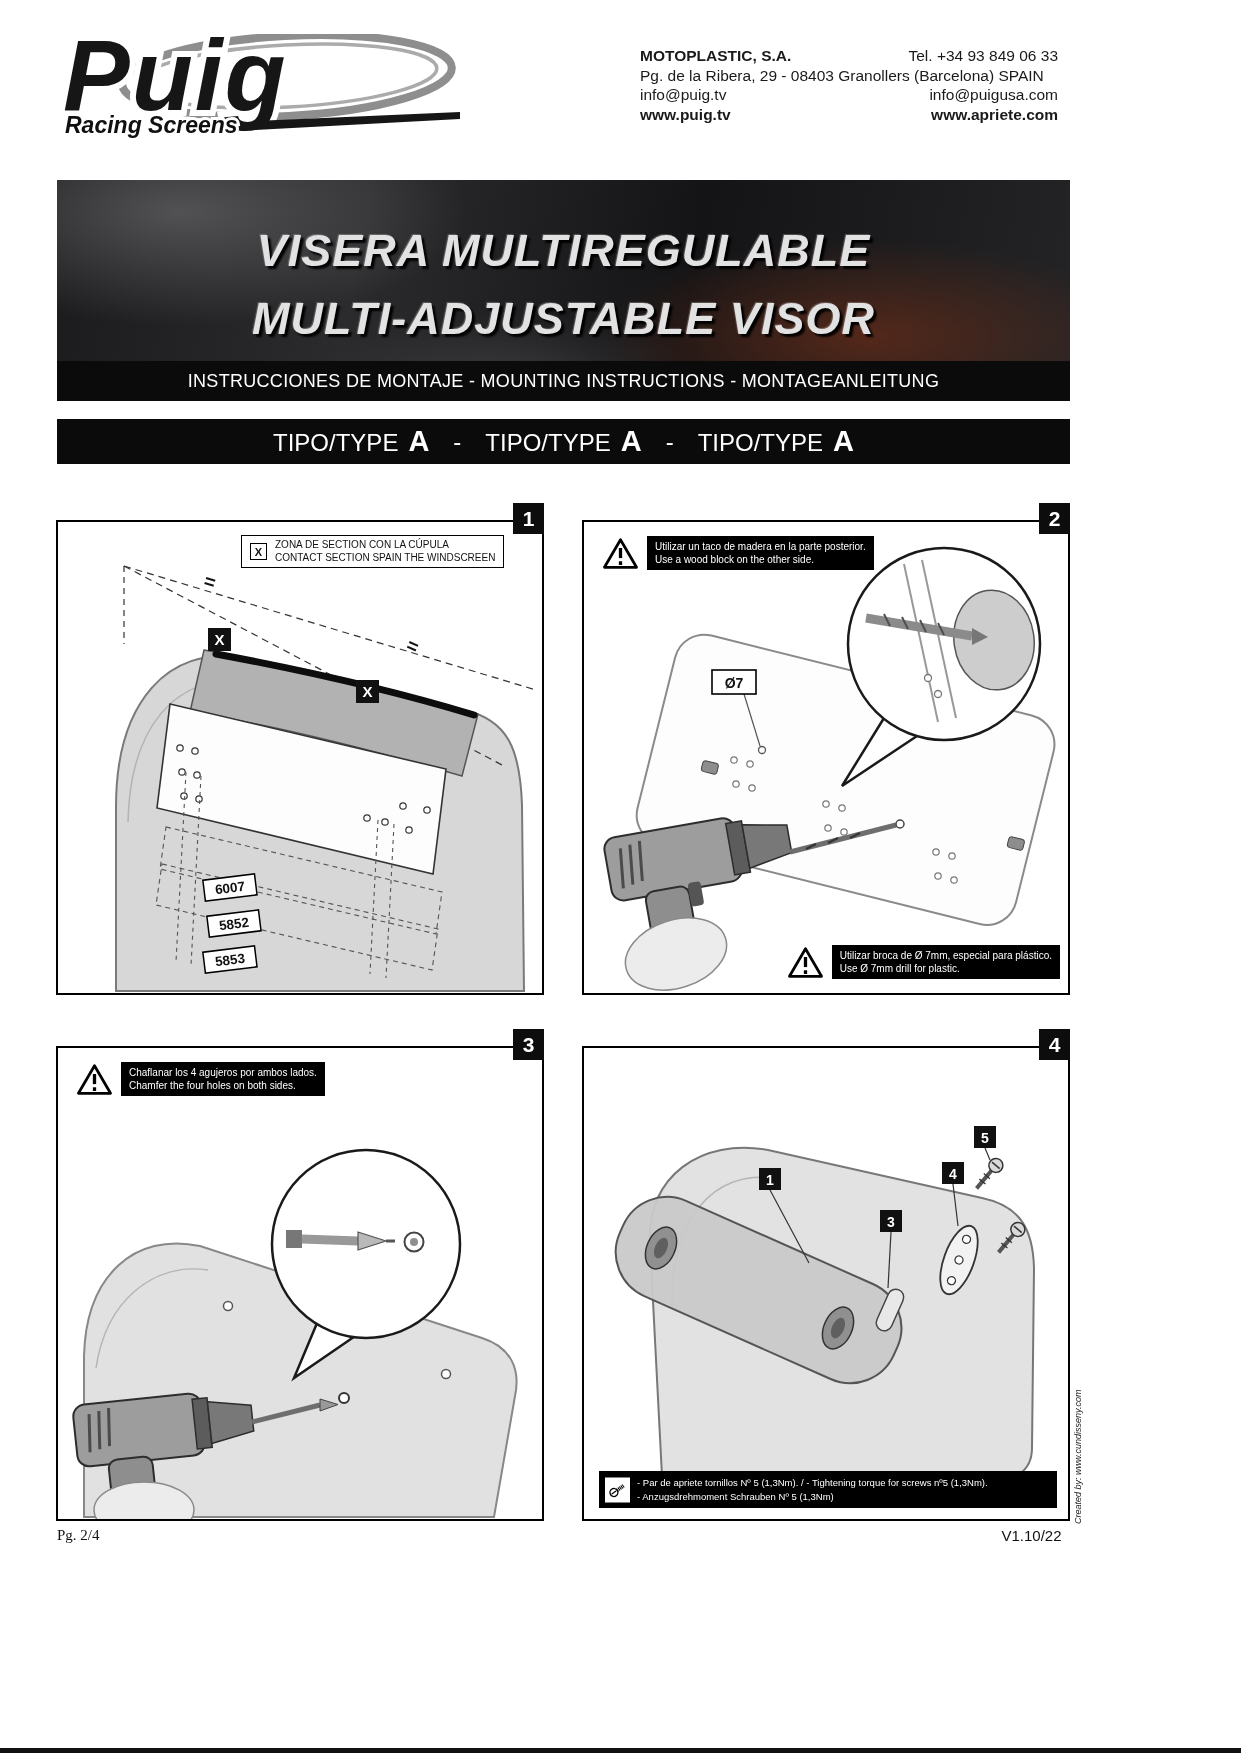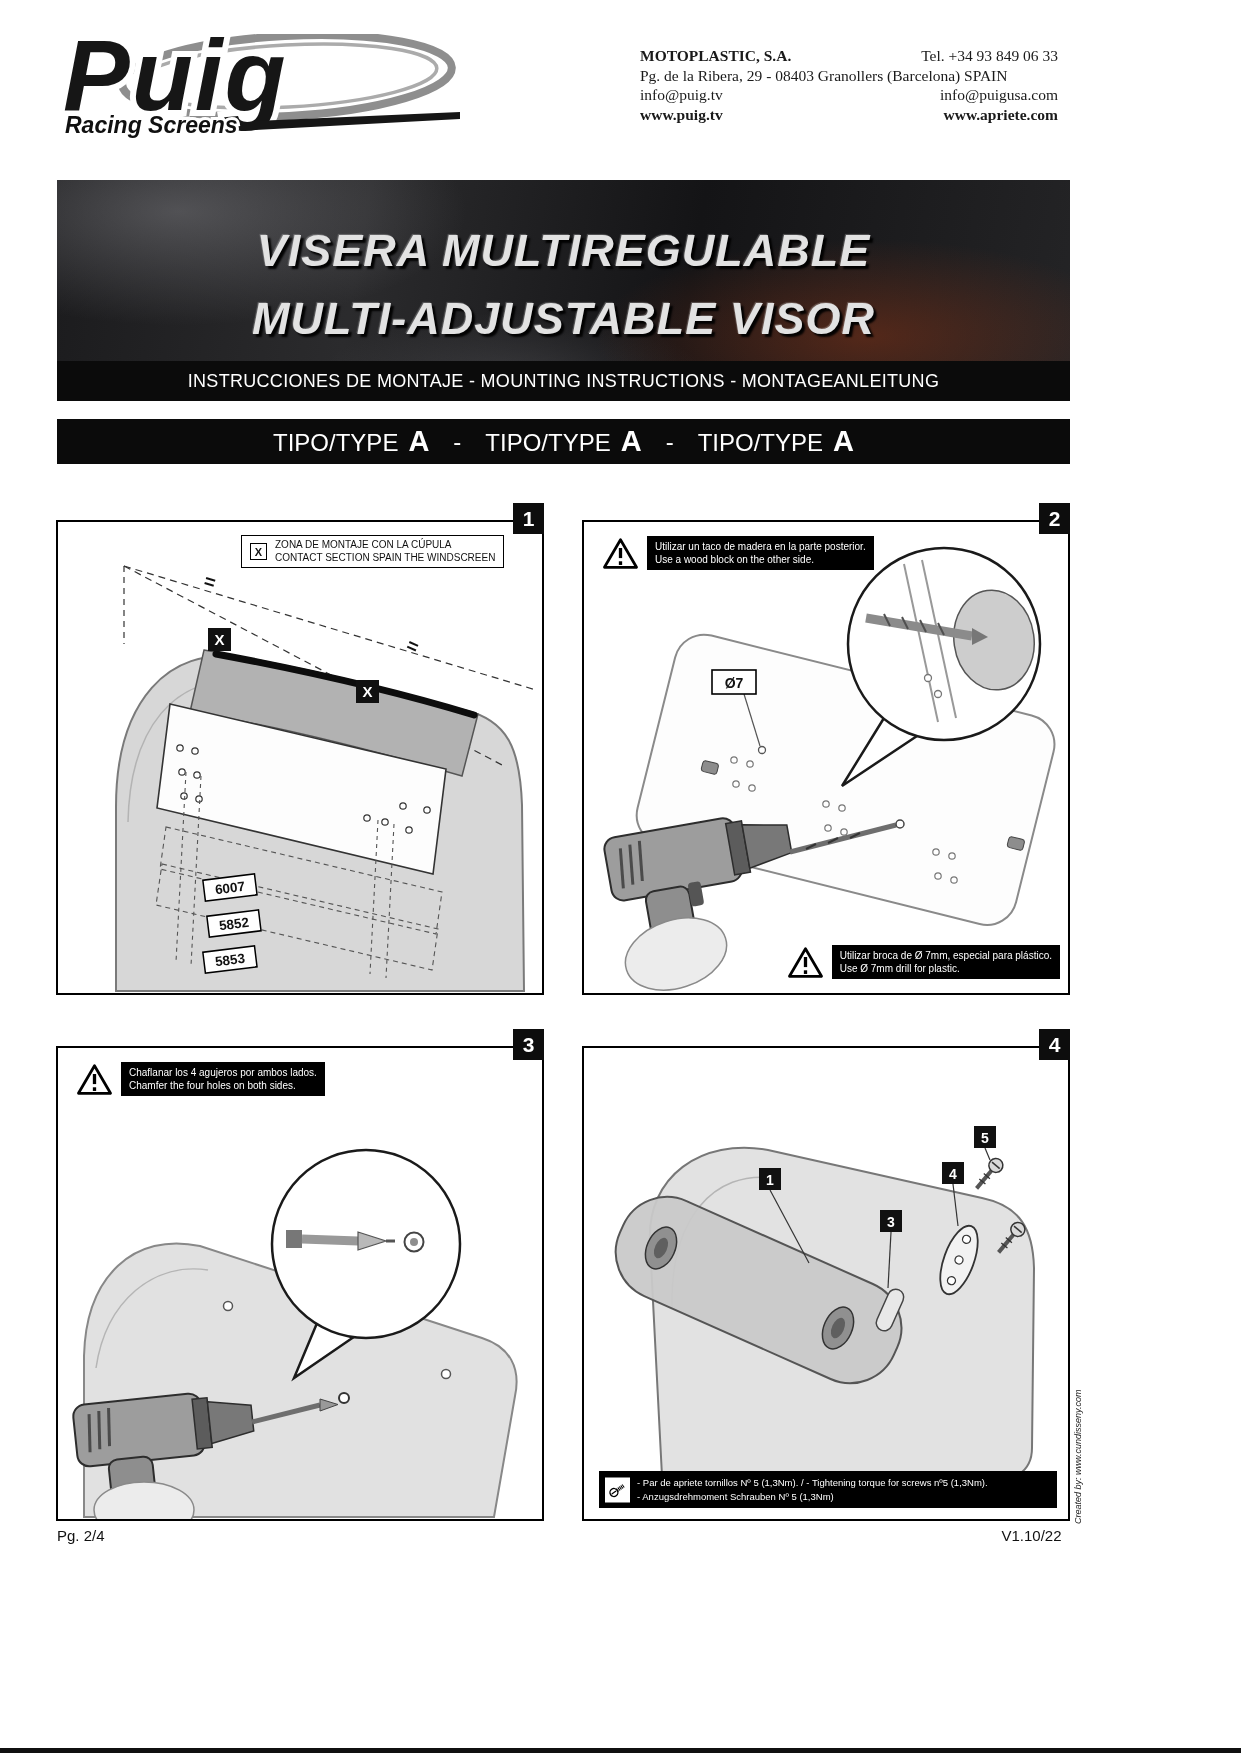--- a/index.html
+++ b/index.html
@@ -5,21 +5,21 @@
   * { margin:0; padding:0; box-sizing:border-box; }
   html,body { background:#fff; }
   body {
     width:1241px; height:1755px; position:relative; overflow:hidden;
     font-family:"Liberation Sans", sans-serif; color:#111;
   }
 
   
   .logo-wrap { position:absolute; left:55px; top:34px; width:405px; height:105px; }
   .company { position:absolute; left:640px; top:46px; width:418px; font-size:15.5px; line-height:19.5px; color:#1a1a1a; }
-  .company .row { display:flex; justify-content:space-between;font-family:Liberation Serif, serif; }
+  .company .row { display:flex; justify-content:space-between; }
   .company .b { font-weight:bold; }
 
   
   .banner {
     position:absolute; left:57px; top:180px; width:1013px; height:209px;
     display:flex; flex-direction:column; align-items:center; justify-content:center; gap:16px;
     background:
       radial-gradient(ellipse 420px 150px at 80% 75%, rgba(130,50,22,0.55), transparent 65%),
       radial-gradient(ellipse 480px 190px at 12% 15%, rgba(140,140,145,0.45), transparent 60%),
       radial-gradient(ellipse 320px 110px at 45% 95%, rgba(95,95,100,0.4), transparent 60%),
@@ -77,21 +77,21 @@
     position:absolute; left:15px; right:11px; bottom:11px; background:#000; color:#fff;
     font-size:9.5px; line-height:13.5px; padding:5px 18px 5px 38px; white-space:nowrap;
   }
   .torque-note .screwbox {
     position:absolute; left:6px; top:50%; transform:translateY(-50%);
     width:25px; height:25px; background:#fff; display:flex; align-items:center; justify-content:center;
   }
   .torque-note .screwbox svg { width:21px; height:21px; }
 
   
-  .footer-left  { position:absolute; left:57px;  top:1527px; font-size:15px; }
+  .footer-left  { position:absolute; left:57px;  top:1527px; font-size:15px;font-family:Liberation Serif, serif; }
   .footer-right { position:absolute; left:993px; top:1527px; width:77px; text-align:center; font-size:15px; }
   .credit {
     position:absolute; left:1073px; top:1350px; height:174px;
     writing-mode:vertical-rl; transform:rotate(180deg);
     font-size:9px; font-style:italic; color:#222;
   }
   .bottom-rule { position:absolute; left:0; top:1748px; width:1241px; height:5px; background:#101010; }
 </style>
 </head>
 <body>
@@ -212,21 +212,21 @@
     </g>
     <g transform="rotate(-7 172 438)">
       <rect x="146" y="427" width="52" height="21" fill="#fff" stroke="#000" stroke-width="1.5"></rect>
       <text x="172" y="442.5" font-size="13.5" font-weight="bold" text-anchor="middle" fill="#111">5853</text>
     </g>
   </svg>
 
   <div class="contact-note">
     <span class="xbox">X</span>
     <span class="txt">
-      <span style="display:block">ZONA DE MONTAJE CON LA CÚPULA</span>
+      <span style="display:block">ZONA DE SECTION CON LA CÚPULA</span>
       <span style="display:block">CONTACT SECTION SPAIN THE WINDSCREEN</span>
     </span>
   </div>
 
   <div class="badge">1</div>
 </div>
 
 <div class="panel" id="panel2">
   <svg class="art" viewBox="0 0 484 471">
 

